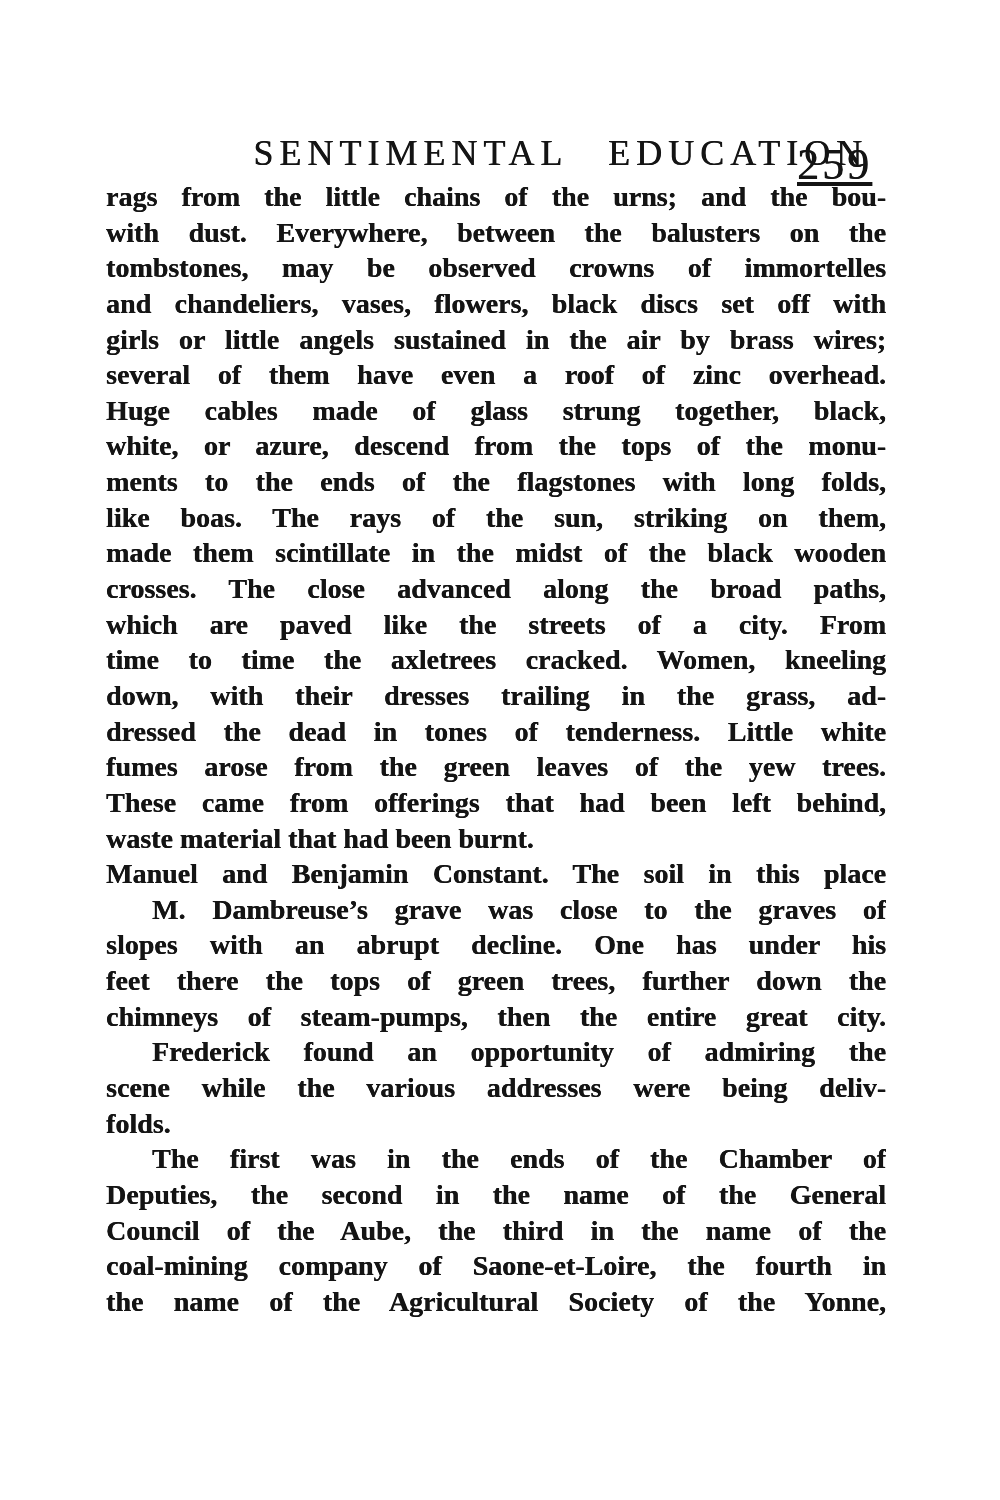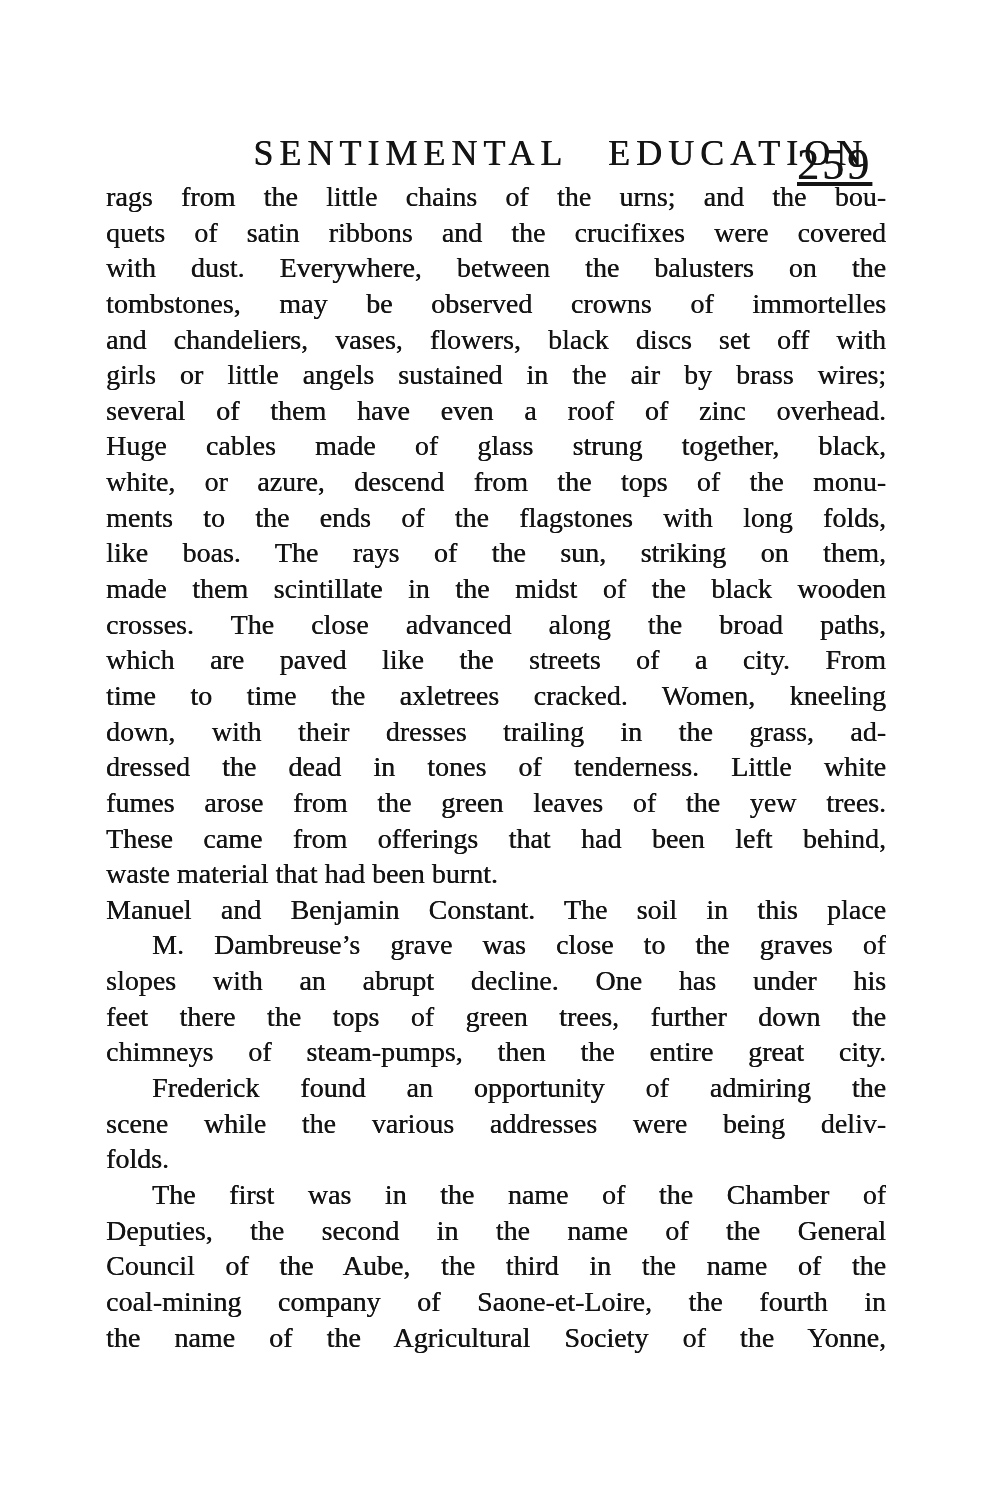--- a/index.html
+++ b/index.html
@@ -42,20 +42,21 @@
     text-decoration: underline;
   }
   .body-text {
     position: absolute;
     top: 179px;
     left: 106px;
     width: 780px;
     font-size: 28px;
     line-height: 35.65px;
     text-shadow: 0.35px 0 0 currentColor;
+    font-weight: bold;
   }
   .line {
     text-align: justify;
     text-align-last: justify;
     height: 35.65px;
     overflow: hidden;
   }
   .line.plain {
     text-align: right;
     text-align-last: left;
@@ -67,21 +68,20 @@
 </head>
 <body>
 
 <div class="page">
   <div class="running-head">
     <span class="head-title">SENTIMENTAL EDUCATION</span>
     <span class="folio">259</span>
   </div>
   <div class="body-text">
       <div class="line">rags from the little chains of the urns; and the bou-</div>
-      <div class="line">quets of satin ribbons and the crucifixes were covered</div>
       <div class="line">with dust. Everywhere, between the balusters on the</div>
       <div class="line">tombstones, may be observed crowns of immortelles</div>
       <div class="line">and chandeliers, vases, flowers, black discs set off with</div>
       <div class="line">girls or little angels sustained in the air by brass wires;</div>
       <div class="line">several of them have even a roof of zinc overhead.</div>
       <div class="line">Huge cables made of glass strung together, black,</div>
       <div class="line">white, or azure, descend from the tops of the monu-</div>
       <div class="line">ments to the ends of the flagstones with long folds,</div>
       <div class="line">like boas. The rays of the sun, striking on them,</div>
       <div class="line">made them scintillate in the midst of the black wooden</div>
@@ -94,19 +94,19 @@
       <div class="line">These came from offerings that had been left behind,</div>
       <div class="line plain">waste material that had been burnt.</div>
       <div class="line">Manuel and Benjamin Constant. The soil in this place</div>
       <div class="line indent">M. Dambreuse’s grave was close to the graves of</div>
       <div class="line">slopes with an abrupt decline. One has under his</div>
       <div class="line">feet there the tops of green trees, further down the</div>
       <div class="line">chimneys of steam-pumps, then the entire great city.</div>
       <div class="line indent">Frederick found an opportunity of admiring the</div>
       <div class="line">scene while the various addresses were being deliv-</div>
       <div class="line plain">folds.</div>
-      <div class="line indent">The first was in the name of the Chamber of</div>
+      <div class="line indent">The first was in the ends of the Chamber of</div>
       <div class="line">Deputies, the second in the name of the General</div>
       <div class="line">Council of the Aube, the third in the name of the</div>
       <div class="line">coal-mining company of Saone-et-Loire, the fourth in</div>
       <div class="line">the name of the Agricultural Society of the Yonne,</div>
     </div>
 </div>
 
 </body></html>

